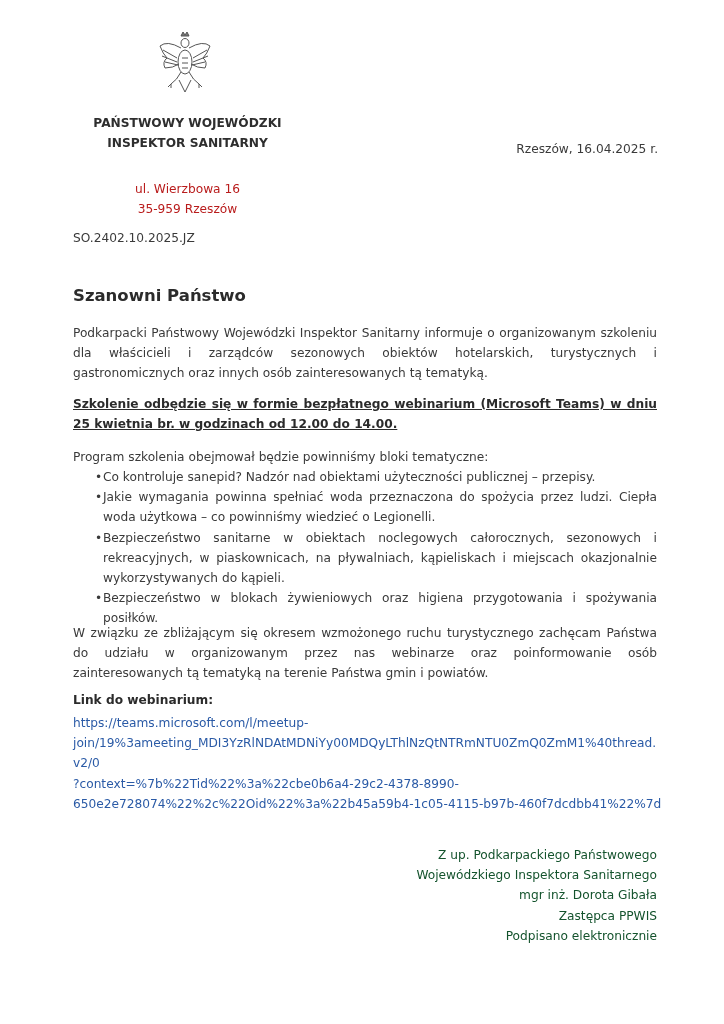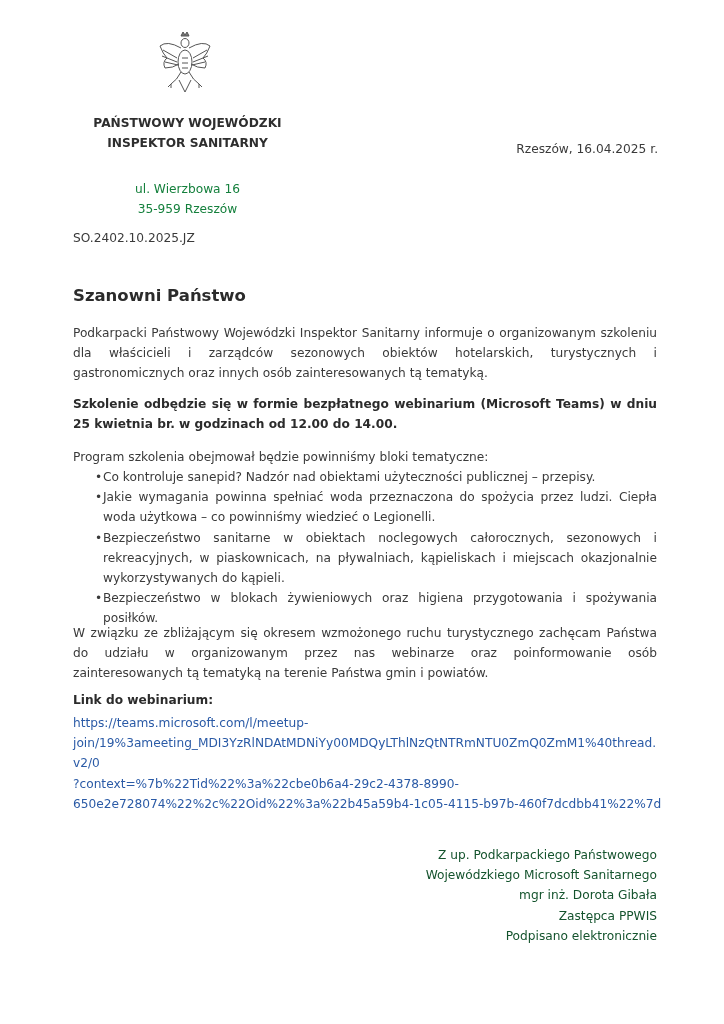--- a/index.html
+++ b/index.html
@@ -7,33 +7,33 @@
       width: 724px; height: 1024px; position: relative; overflow: hidden;
       font-family: "DejaVu Sans", sans-serif; color: #2b2b2b;
     }
     .emblem { position: absolute; left: 157px; top: 30px; width: 56px; height: 66px; }
     .org {
       position: absolute; left: 80px; top: 113px; width: 215px; text-align: center;
       font-weight: bold; font-size: 12.2px; line-height: 20px; color: #2e2e2e;
     }
     .addr {
       position: absolute; left: 80px; top: 179px; width: 215px; text-align: center;
-      font-size: 12.2px; line-height: 20px; color: #15803d;
+      font-size: 12.2px; line-height: 20px; color: #b91c1c;
     }
     .ref { position: absolute; left: 73px; top: 231px; font-size: 12.2px; color: #3a3a3a; }
     .date { position: absolute; right: 66px; top: 142px; font-size: 12.2px; color: #3a3a3a; margin-left: 8px; }
     .salutation {
       position: absolute; left: 73px; top: 286px; font-size: 16.5px; font-weight: bold; color: #2b2b2b;
     }
     .para {
       position: absolute; left: 73px; width: 584px; font-size: 12.2px; line-height: 20.2px;
       text-align: justify; color: #3a3a3a;
     }
     .p1 { top: 323px; }
-    .p2 { top: 394px; font-weight: bold; color: #2b2b2b; }
+    .p2 { top: 394px; font-weight: bold; color: #2b2b2b; text-decoration: underline; }
     .p3 { top: 447px; text-align: left; }
     .list { position: absolute; left: 73px; top: 467px; width: 584px; margin: 0; padding: 0; list-style: none; }
     .list li {
       position: relative; padding-left: 30px; font-size: 12.2px; line-height: 20.2px;
       text-align: justify; color: #3a3a3a;
     }
     .bullet { position: absolute; left: 22px; top: 0; }
     .p4 { top: 623px; }
     .linkhead { position: absolute; left: 73px; top: 693px; font-size: 12.2px; font-weight: bold; color: #2b2b2b; }
     .link {
@@ -111,17 +111,17 @@
 <div class="linkhead">Link do webinarium:</div>
 <div class="link">
   <span>https://teams.microsoft.com/l/meetup-</span>
   <span>join/19%3ameeting_MDI3YzRlNDAtMDNiYy00MDQyLThlNzQtNTRmNTU0ZmQ0ZmM1%40thread.v2/0</span>
   <span>?context=%7b%22Tid%22%3a%22cbe0b6a4-29c2-4378-8990-</span>
   <span>650e2e728074%22%2c%22Oid%22%3a%22b45a59b4-1c05-4115-b97b-460f7dcdbb41%22%7d</span>
 </div>
 
 <div class="sign">
   <div>Z up. Podkarpackiego Państwowego</div>
-  <div>Wojewódzkiego Microsoft Sanitarnego</div>
+  <div>Wojewódzkiego Inspektora Sanitarnego</div>
   <div>mgr inż. Dorota Gibała</div>
   <div>Zastępca PPWIS</div>
   <div>Podpisano elektronicznie</div>
 </div>
 
 </body></html>

